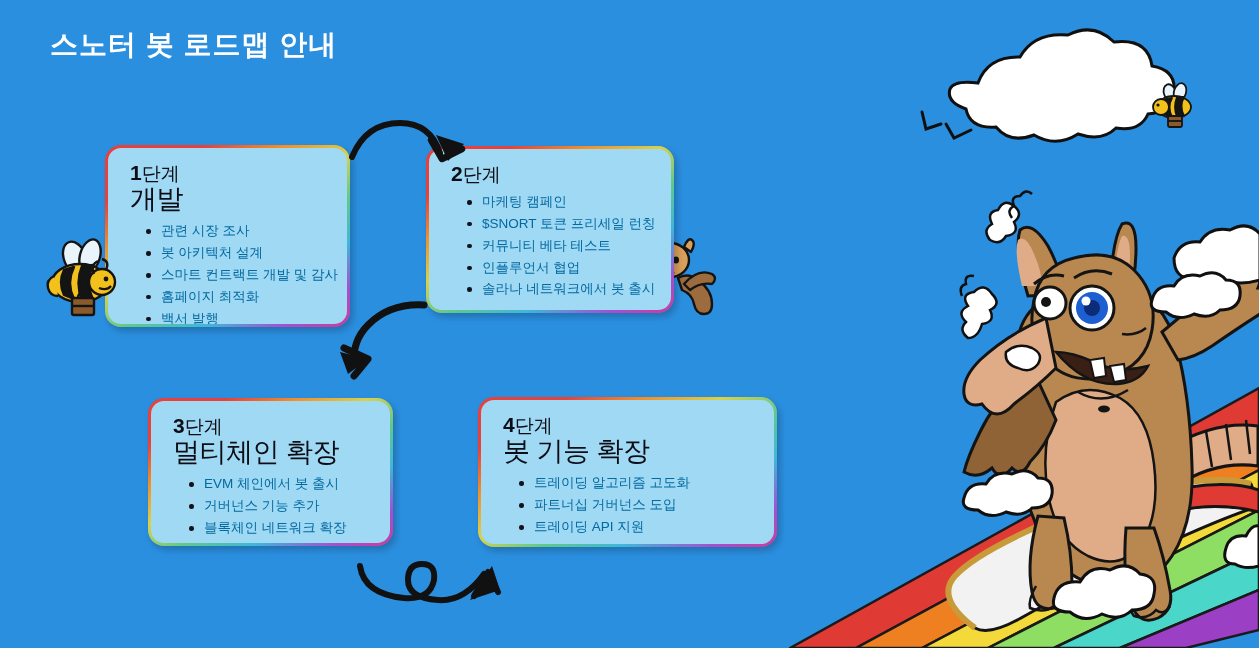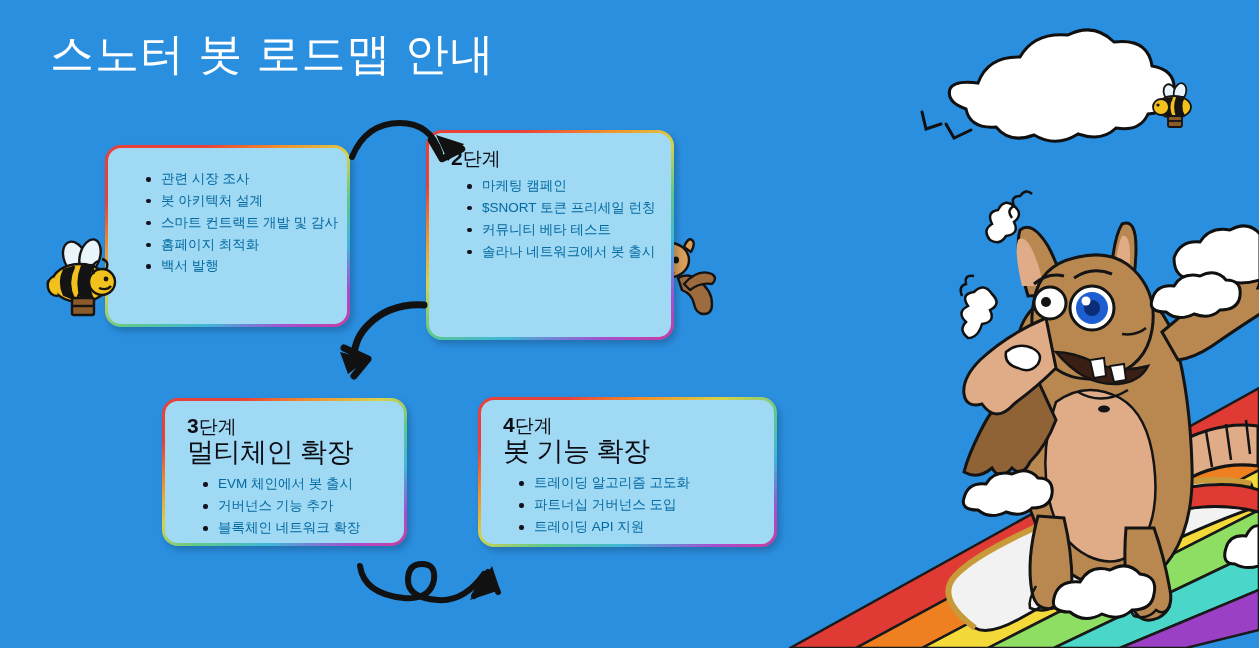--- a/index.html
+++ b/index.html
@@ -13,24 +13,24 @@
     position: relative;
     width: 1259px; height: 648px;
     background: #2b8fe0;
     overflow: hidden;
   }
 
   
   #page-title {
     position: absolute;
     left: 50px; top: 28px;
-    font-size: 44px;
+    font-size: 28px;
     line-height: 1.2;
     color: #ffffff;
-    font-weight: 400;
+    font-weight: 700;
     letter-spacing: 1px;
     white-space: nowrap;
   }
 
   
   .card {
     position: absolute;
     border-radius: 16px;
     padding: 3px;
     box-shadow: 3px 4px 7px rgba(0,0,0,0.22);
@@ -80,22 +80,22 @@
     content: "";
     position: absolute;
     left: 0; top: 9px;
     width: 4.5px; height: 4.5px;
     border-radius: 50%;
     background: #12121c;
   }
 
   
   #card-1 { left: 105px; top: 145px; width: 245px; height: 182px; }
-  #card-2 { left: 426px; top: 130px; width: 248px; height: 210px; }
-  #card-3 { left: 162px; top: 398px; width: 245px; height: 148px; }
+  #card-2 { left: 426px; top: 146px; width: 248px; height: 167px; }
+  #card-3 { left: 148px; top: 398px; width: 245px; height: 148px; }
   #card-4 { left: 478px; top: 397px; width: 299px; height: 150px; }
 
   
   .svg-layer {
     position: absolute; left: 0; top: 0;
     width: 1259px; height: 648px;
     pointer-events: none;
   }
   #art-back { z-index: 1; }
   #art-arrows { z-index: 6; }
@@ -218,39 +218,44 @@
         <path d="M962,296 q-4,-10 4,-12 q-2,-10 8,-8" fill="none"></path>
         <path d="M1006,352 q12,-10 26,-4 q12,6 6,16 q-8,10 -20,4 q-14,-4 -12,-16 z"></path>
       </g>
     </g>
   </svg>
 
   <div id="page-title">스노터 봇 로드맵 안내</div>
 
   <div class="card" id="card-1" style="background: linear-gradient(150deg, #e8403a 0%, #e8403a 18%, #f0902b 32%, #d8d24a 46%, #5fc98a 60%, #3fb7d8 74%, #a54fd0 88%, #d03a9a 100%);">
     <div class="card-inner">
+      <div class="card-head">
+        <span class="card-stage"><span class="num">1</span><span>단계</span></span>
+        <span class="card-name">개발</span>
+      </div>
       <ul>
         <li>관련 시장 조사</li>
         <li>봇 아키텍처 설계</li>
         <li>스마트 컨트랙트 개발 및 감사</li>
         <li>홈페이지 최적화</li>
         <li>백서 발행</li>
       </ul>
     </div>
   </div>
 
   <div class="card" id="card-2" style="background: linear-gradient(150deg, #e8403a 0%, #e8403a 16%, #f0902b 30%, #d8d24a 44%, #5fc98a 58%, #3fb7d8 72%, #a54fd0 88%, #d03a9a 100%);">
     <div class="card-inner">
       <div class="card-head">
         <span class="card-stage"><span class="num">2</span><span>단계</span></span>
       </div>
       <ul>
         <li>마케팅 캠페인</li>
         <li>$SNORT 토큰 프리세일 런칭</li>
         <li>커뮤니티 베타 테스트</li>
+        <li>인플루언서 협업</li>
         <li>솔라나 네트워크에서 봇 출시</li>
 
       </ul>
     </div>
   </div>
 
   <div class="card" id="card-3" style="background: linear-gradient(150deg, #e8403a 0%, #e8403a 16%, #f0902b 30%, #d8d24a 44%, #5fc98a 58%, #3fb7d8 72%, #a54fd0 88%, #d03a9a 100%);">
     <div class="card-inner">
       <div class="card-head">
         <span class="card-stage"><span class="num">3</span><span>단계</span></span>

